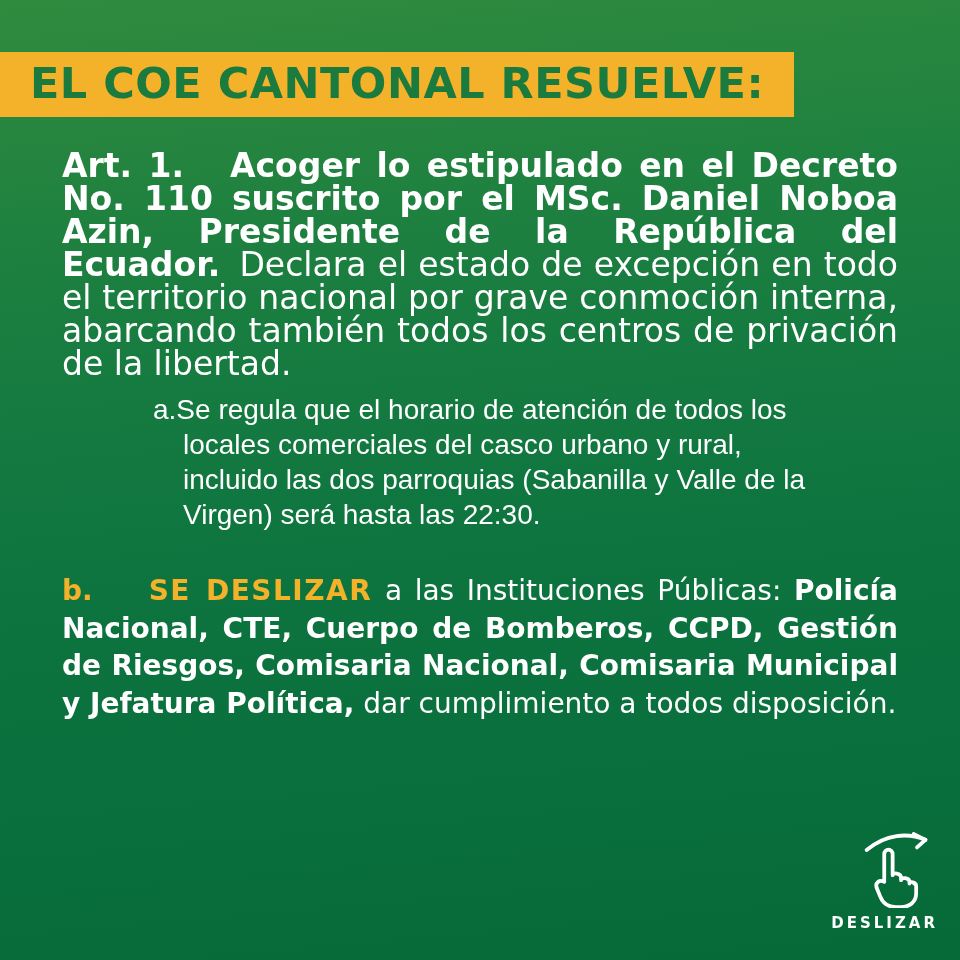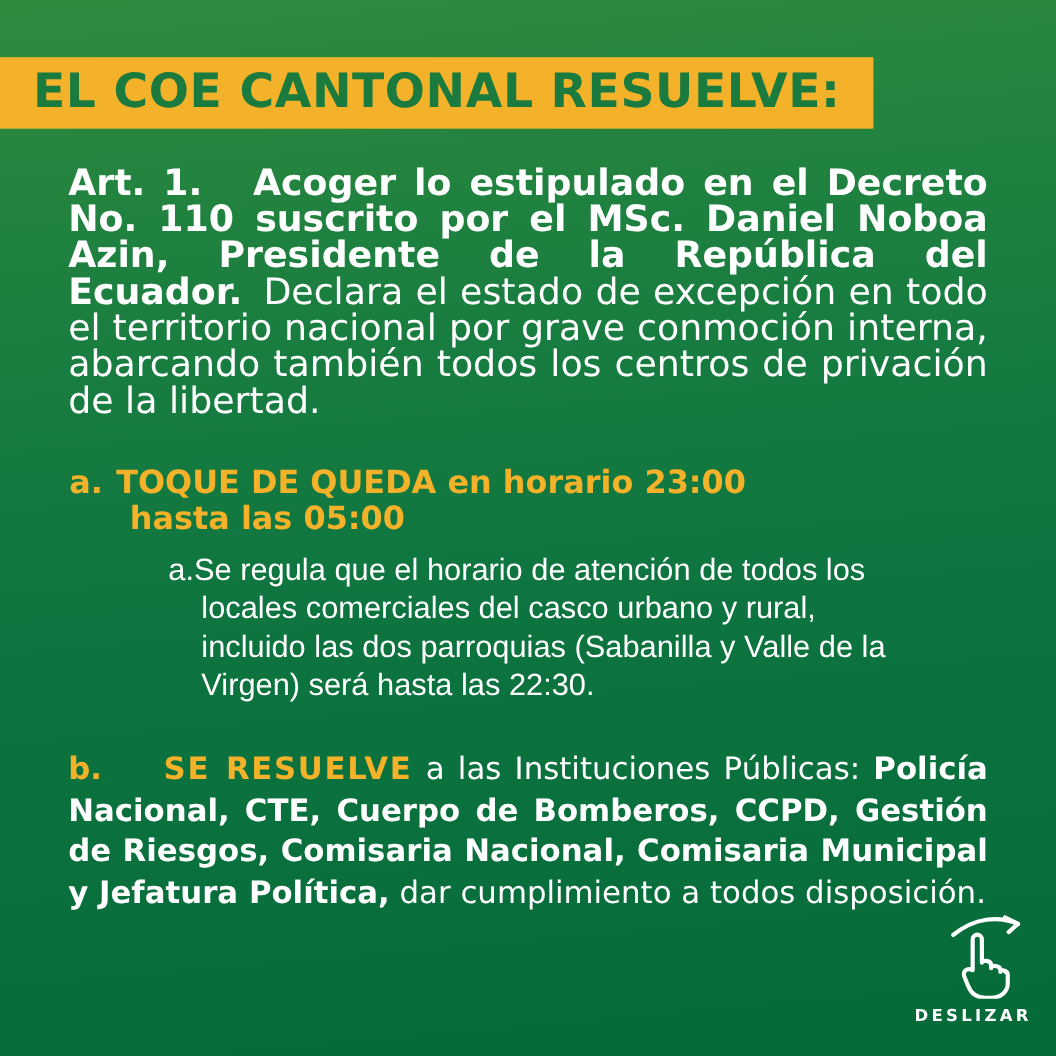--- a/index.html
+++ b/index.html
@@ -98,25 +98,24 @@
 <body>
 
 <div class="poster">
 
   <div class="banner-wrap">
     <div class="banner">EL COE CANTONAL RESUELVE:</div>
   </div>
 
   <p class="para para-art1"><span class="seg-bold marker-gap-art">Art. 1.</span><span class="seg-bold sentence-gap">Acoger lo estipulado en el Decreto No. 110 suscrito por el MSc. Daniel Noboa Azin, Presidente de la República del Ecuador.</span> <span class="seg-reg">Declara el estado de excepción en todo el territorio nacional por grave conmoción interna, abarcando también todos los centros de privación de la libertad.</span></p>
 
-  <p class="heading-a"><span class="marker">a.</span><span>TOQUE DE QUEDA en horario 23:00 hasta las 05:00</span></p>
 
   <p class="sub-a"><span>a.</span><span>Se regula que el horario de atención de todos  los locales comerciales del casco urbano y rural, incluido las dos parroquias (Sabanilla y Valle de la Virgen) será  hasta las 22:30.</span></p>
 
-  <p class="para para-b"><span class="marker marker-gap-b">b.</span><span class="keyword">SE RESUELVE</span> <span class="seg-reg">a las Instituciones Públicas:</span> <span class="seg-bold">Policía Nacional, CTE, Cuerpo de Bomberos, CCPD, Gestión de Riesgos, Comisaria Nacional, Comisaria Municipal y Jefatura Política,</span> <span class="seg-reg">dar cumplimiento a todos disposición.</span></p>
+  <p class="para para-b"><span class="marker marker-gap-b">b.</span><span class="keyword">SE DESLIZAR</span> <span class="seg-reg">a las Instituciones Públicas:</span> <span class="seg-bold">Policía Nacional, CTE, Cuerpo de Bomberos, CCPD, Gestión de Riesgos, Comisaria Nacional, Comisaria Municipal y Jefatura Política,</span> <span class="seg-reg">dar cumplimiento a todos disposición.</span></p>
 
   <div class="swipe">
     <div class="swipe-icon-box">
       <svg width="84" height="80" viewBox="0 0 100 95" fill="none" stroke="#FFFFFF" stroke-width="4.5" stroke-linecap="round" stroke-linejoin="round">
         <path d="M15,26 C38,7 64,5 85,14"></path>
         <path d="M85,14 L71,7"></path>
         <path d="M85,14 L75,23"></path>
         <path d="M36,64 L36,31 C36,24 46,24 46,31 L46,56
                  C46,53 56,53 56,59 L56,62
                  C56,58 66,59 66,64 L66,66

